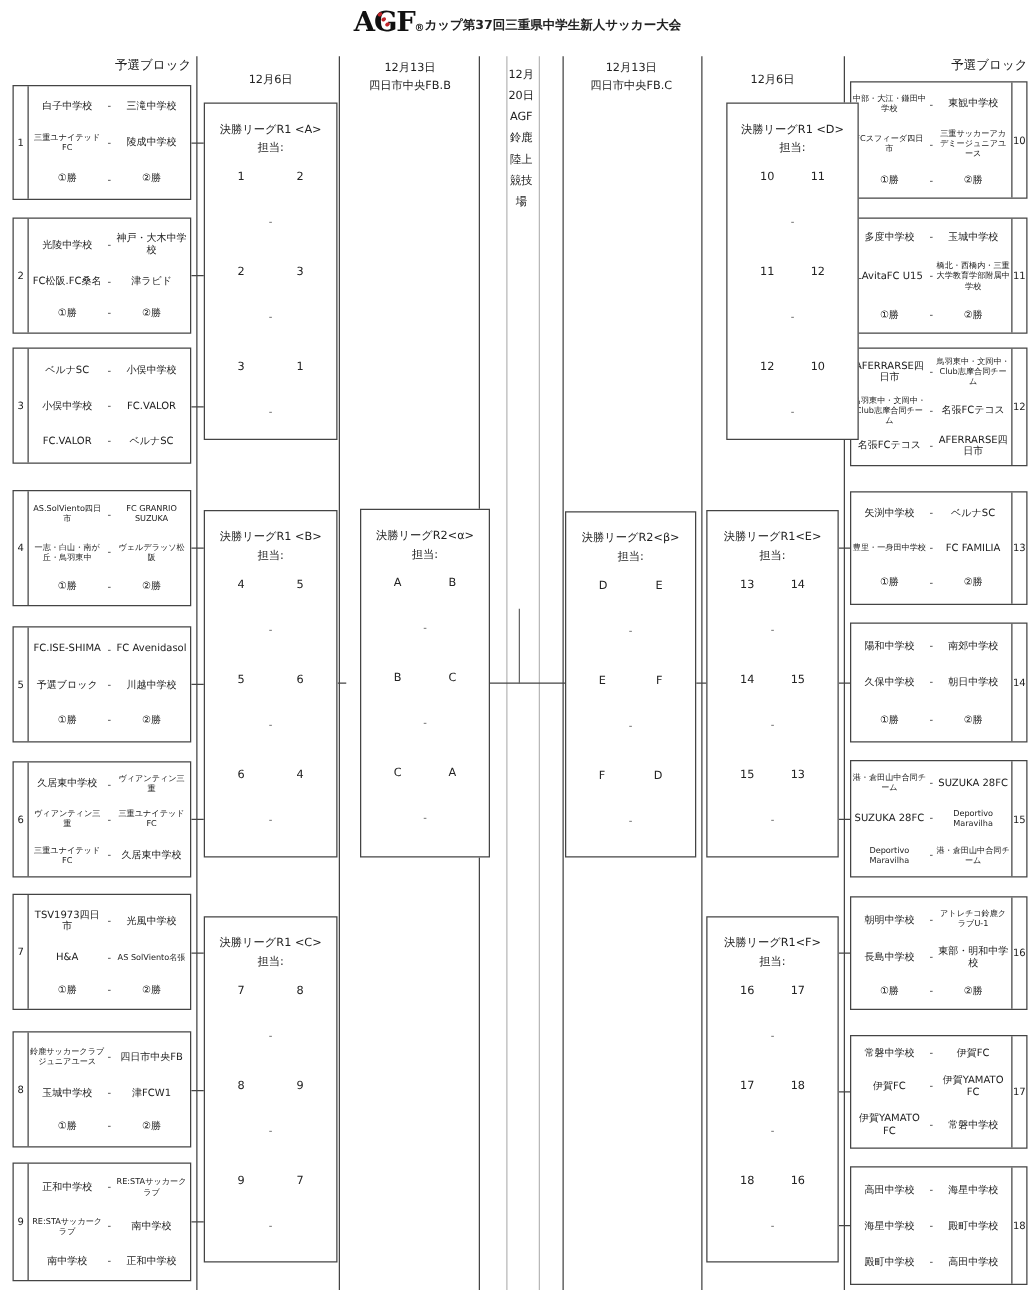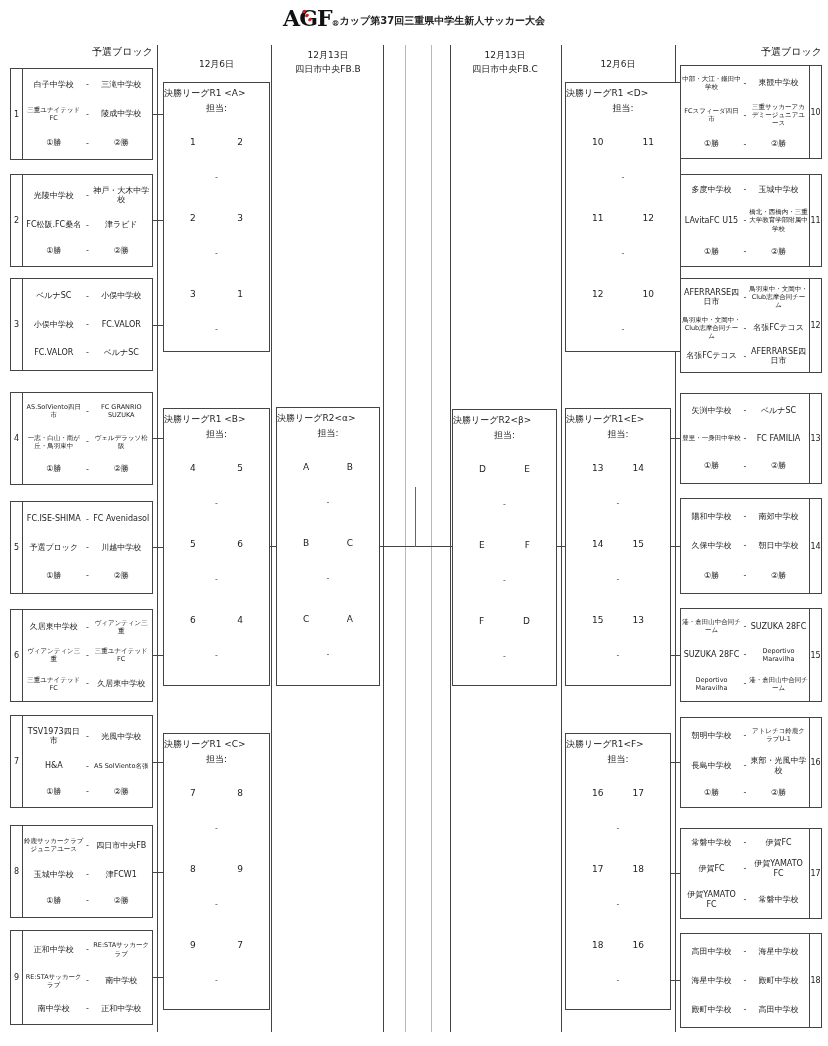--- a/index.html
+++ b/index.html
@@ -28,21 +28,21 @@
   .block.numright{flex-direction:row-reverse}
   .block.numright .bnum{border-right:none;border-left:1px solid #444}
   .bbody{flex:1;display:flex;flex-direction:column;justify-content:space-around;padding:3px 1px;min-width:0}
   .brow{display:flex;align-items:center}
   .team{flex:1;text-align:center;font-size:8px;line-height:1.2;min-width:0}
   .team.small{font-size:6.5px;line-height:1.25}
   .bdash{flex:0 0 8px;text-align:center;font-size:8px;color:#333}
 
   
   .league{position:absolute;border:1px solid #444;background:#fff;font-size:9px}
-  .ltitle{text-align:left;margin-top:4px;white-space:nowrap}
+  .ltitle{text-align:center;margin-top:14px;white-space:nowrap}
   .lstaff{text-align:center;margin-top:2px}
   .lmatch{position:absolute;left:0;right:0;display:flex;justify-content:space-between;
           padding:0 26px;font-size:9px}
   .ldash{position:absolute;left:0;right:0;text-align:center;font-size:8px;color:#555}
 
   
   .line{position:absolute;background:#444}
   .line.gray{background:#b8b8b8}
   .line.mid{background:#666}
 </style>
@@ -63,20 +63,29 @@
 
   <div class="chdr" style="left:270px;top:48px;width:116px">
     <div>12月13日</div>
     <div>四日市中央FB.B</div>
   </div>
   <div class="chdr" style="left:447px;top:48px;width:116px">
     <div>12月13日</div>
     <div>四日市中央FB.C</div>
   </div>
 
+  <div class="venue" style="left:402px;top:52px;width:30px">
+      <div>12月</div>
+      <div>20日</div>
+      <div>AGF</div>
+      <div>鈴鹿</div>
+      <div>陸上</div>
+      <div>競技</div>
+      <div>場</div>
+    </div>
 
 <div class="line" style="left: 157px; top: 45px; width: 1px; height: 987px;"></div>
     <div class="line" style="left: 271px; top: 45px; width: 1px; height: 987px;"></div>
     <div class="line" style="left: 383px; top: 45px; width: 1px; height: 987px;"></div>
     <div class="line" style="left: 450px; top: 45px; width: 1px; height: 987px;"></div>
     <div class="line" style="left: 561px; top: 45px; width: 1px; height: 987px;"></div>
     <div class="line" style="left: 675px; top: 45px; width: 1px; height: 987px;"></div>
     <div class="line gray" style="left: 405px; top: 45px; width: 1px; height: 987px;"></div>
     <div class="line gray" style="left: 431px; top: 45px; width: 1px; height: 987px;"></div>
     <div class="line" style="left: 153px; top: 114px; width: 11px; height: 1px;"></div>
@@ -405,21 +414,21 @@
       <div class="bnum">16</div>
       <div class="bbody">
         <div class="brow">
           <div class="team">朝明中学校</div>
           <div class="bdash">-</div>
           <div class="team small">アトレチコ鈴鹿クラブU-1</div>
         </div>
         <div class="brow">
           <div class="team">長島中学校</div>
           <div class="bdash">-</div>
-          <div class="team">東部・光風中学校</div>
+          <div class="team">東部・明和中学校</div>
         </div>
         <div class="brow">
           <div class="team">①勝</div>
           <div class="bdash">-</div>
           <div class="team">②勝</div>
         </div>
       </div>
     </div>
     <div class="block numright" style="left: 680px; top: 828px; width: 142px; height: 91px;">
       <div class="bnum">17</div>
@@ -511,21 +520,21 @@
         <span>8</span>
         <span>9</span>
       </div>
       <div class="ldash" style="top: 166px;">-</div>
       <div class="lmatch" style="top: 206px;">
         <span>9</span>
         <span>7</span>
       </div>
       <div class="ldash" style="top: 242px;">-</div>
     </div>
-    <div class="league" style="left: 565px; top: 82px; width: 116px; height: 270px;">
+    <div class="league" style="left: 581px; top: 82px; width: 106px; height: 270px;">
       <div class="ltitle">決勝リーグR1 &lt;D&gt;</div>
       <div class="lstaff">担当:</div>
       <div class="lmatch" style="top: 54px;">
         <span>10</span>
         <span>11</span>
       </div>
       <div class="ldash" style="top: 90px;">-</div>
       <div class="lmatch" style="top: 130px;">
         <span>11</span>
         <span>12</span>
@@ -568,21 +577,21 @@
         <span>17</span>
         <span>18</span>
       </div>
       <div class="ldash" style="top: 166px;">-</div>
       <div class="lmatch" style="top: 206px;">
         <span>18</span>
         <span>16</span>
       </div>
       <div class="ldash" style="top: 242px;">-</div>
     </div>
-    <div class="league" style="left: 276px; top: 407px; width: 104px; height: 279px;">
+    <div class="league" style="left: 288px; top: 407px; width: 104px; height: 279px;">
       <div class="ltitle">決勝リーグR2&lt;α&gt;</div>
       <div class="lstaff">担当:</div>
       <div class="lmatch" style="top: 54px;">
         <span>A</span>
         <span>B</span>
       </div>
       <div class="ldash" style="top: 90px;">-</div>
       <div class="lmatch" style="top: 130px;">
         <span>B</span>
         <span>C</span>

